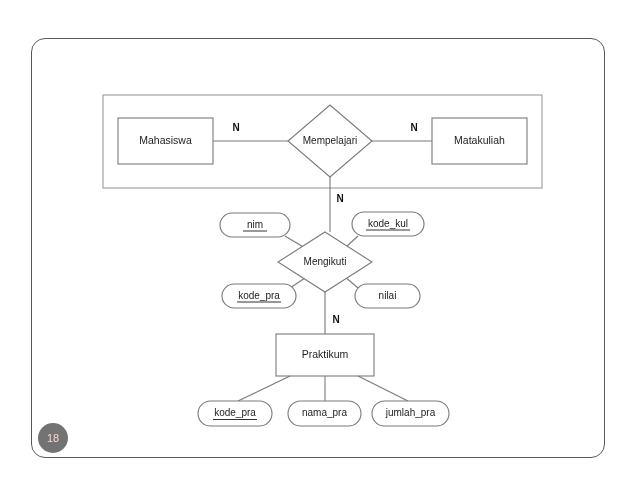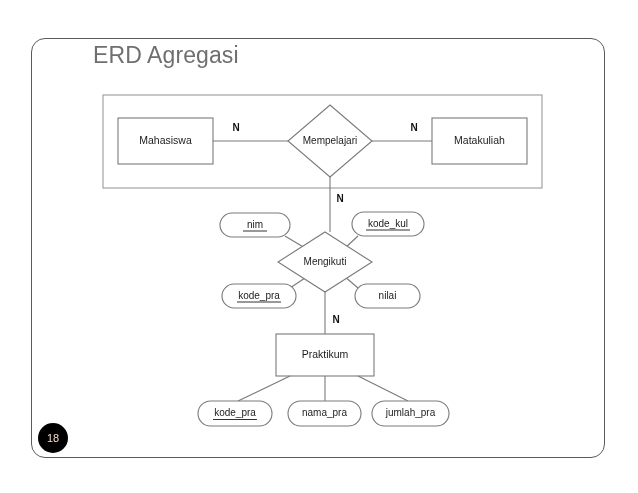--- a/index.html
+++ b/index.html
@@ -42,21 +42,21 @@
     letter-spacing: 0.1px;
     white-space: nowrap;
   }
   .page-badge {
     position: absolute;
     left: 38px;
     top: 423px;
     width: 30px;
     height: 30px;
     border-radius: 50%;
-    background: #000000;
+    background: #737373;
     color: #f3d9cf;
     font-size: 11px;
     display: flex;
     align-items: center;
     justify-content: center;
     font-family: "Liberation Sans", sans-serif;
   }
   #erd-svg {
     position: absolute;
     left: 0;
@@ -102,21 +102,20 @@
     stroke-width: 0.9;
   }
 </style>
 </head>
 <body>
 
 <div id="slide">
 
   <div class="slide-frame"></div>
 
-  <div class="slide-title">ERD Agregasi</div>
 
   <div class="page-badge">18</div>
 
   <svg id="erd-svg" viewBox="0 0 638 493">
 
     <rect class="agg-box" x="103" y="95" width="439" height="93"></rect>
 
     <line class="conn" x1="213" y1="141" x2="288" y2="141"></line>
     <line class="conn" x1="372" y1="141" x2="432" y2="141"></line>
     <line class="conn" x1="330" y1="176" x2="330" y2="232"></line>

